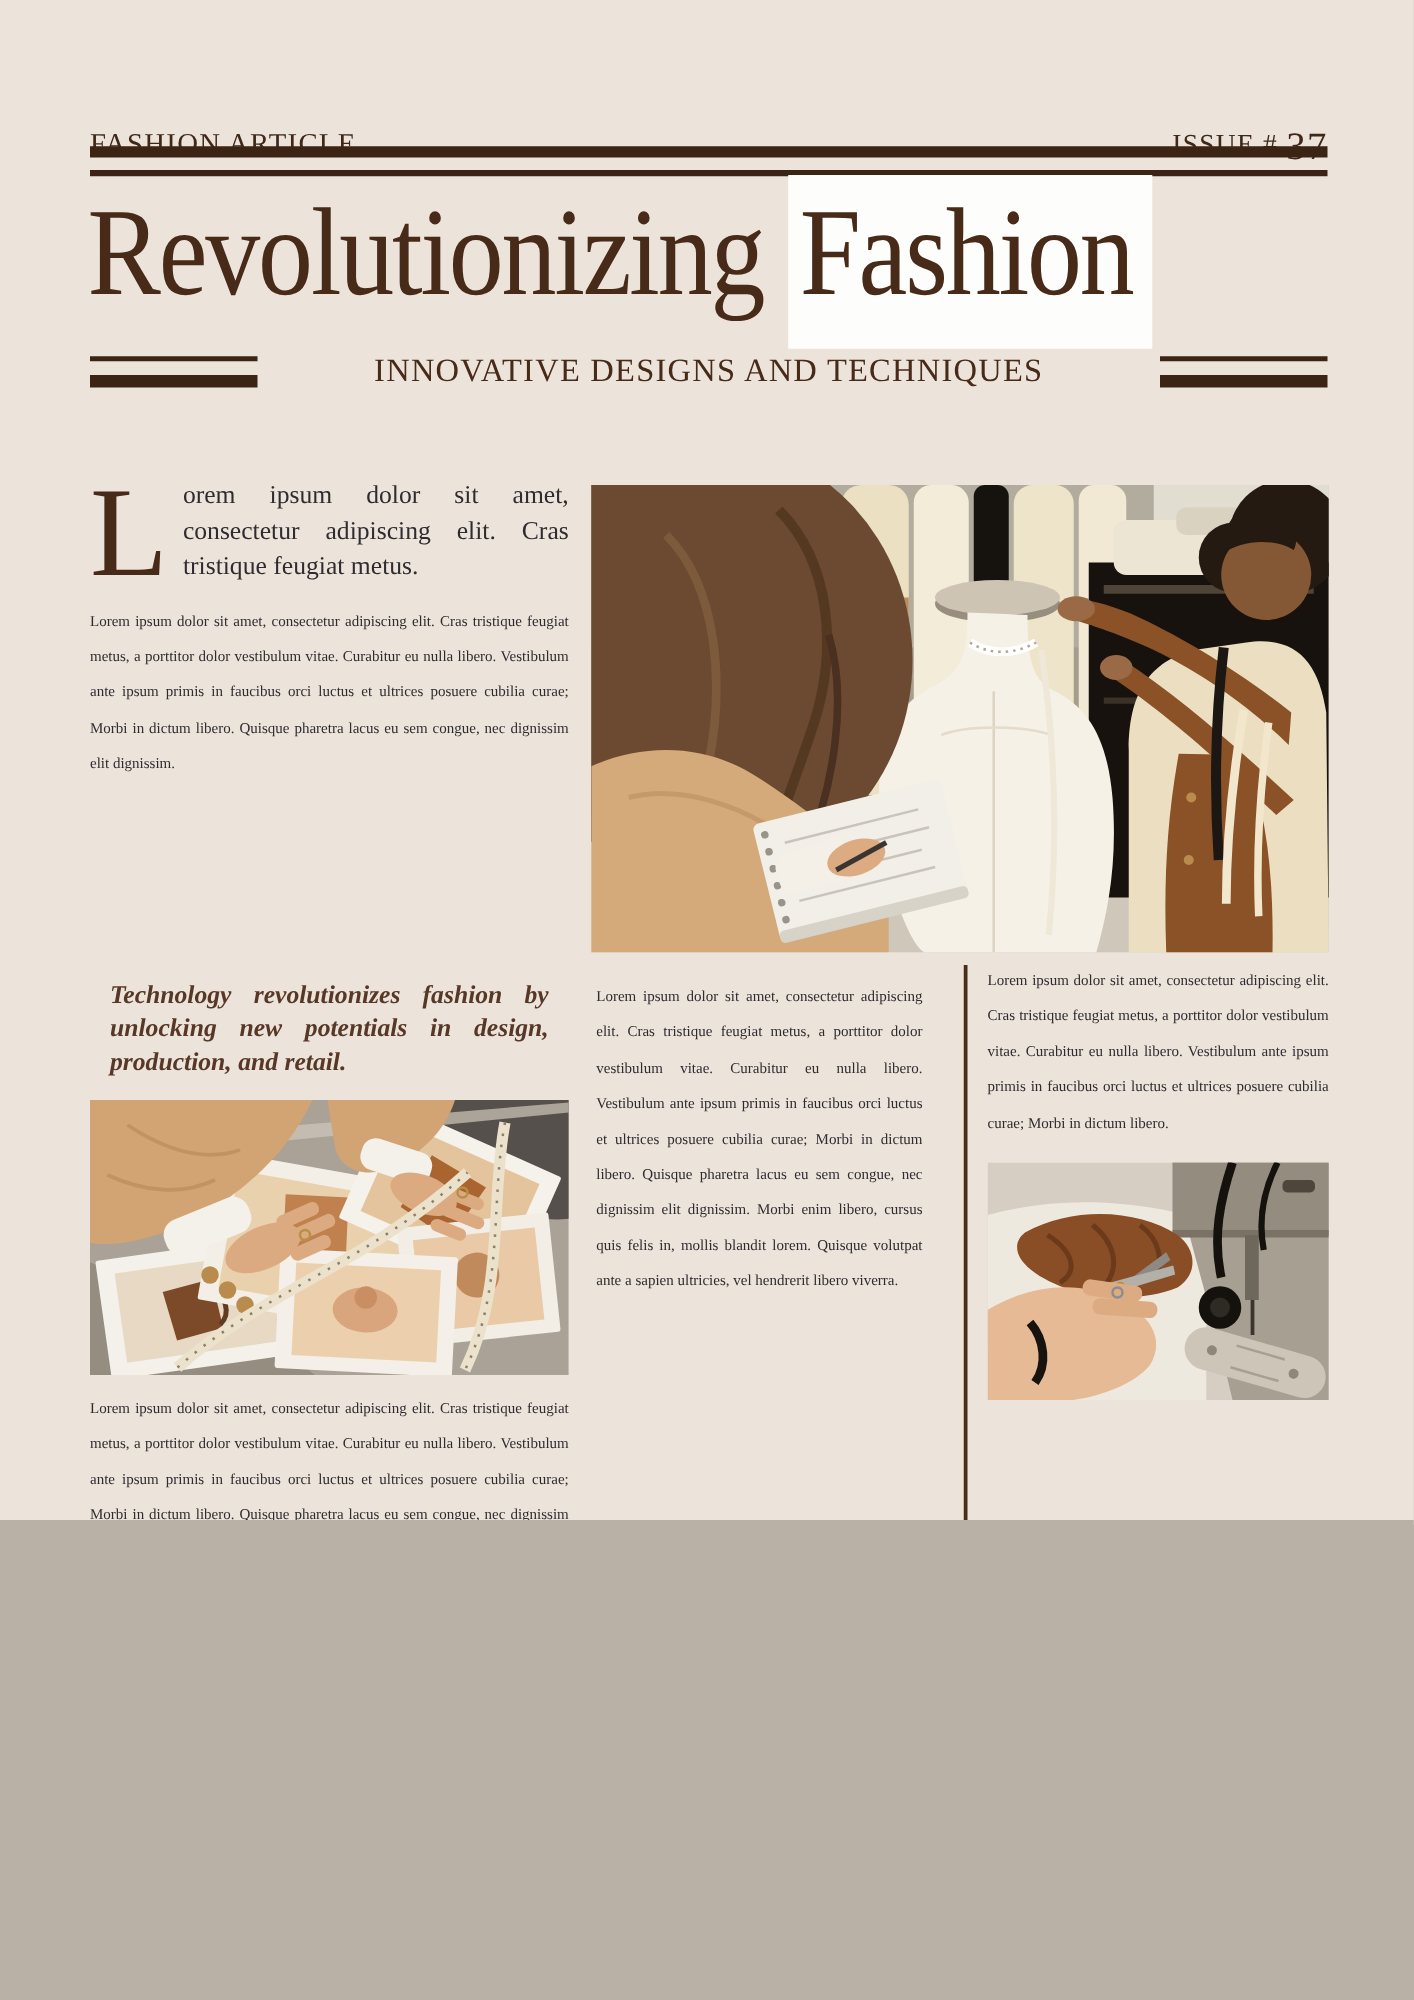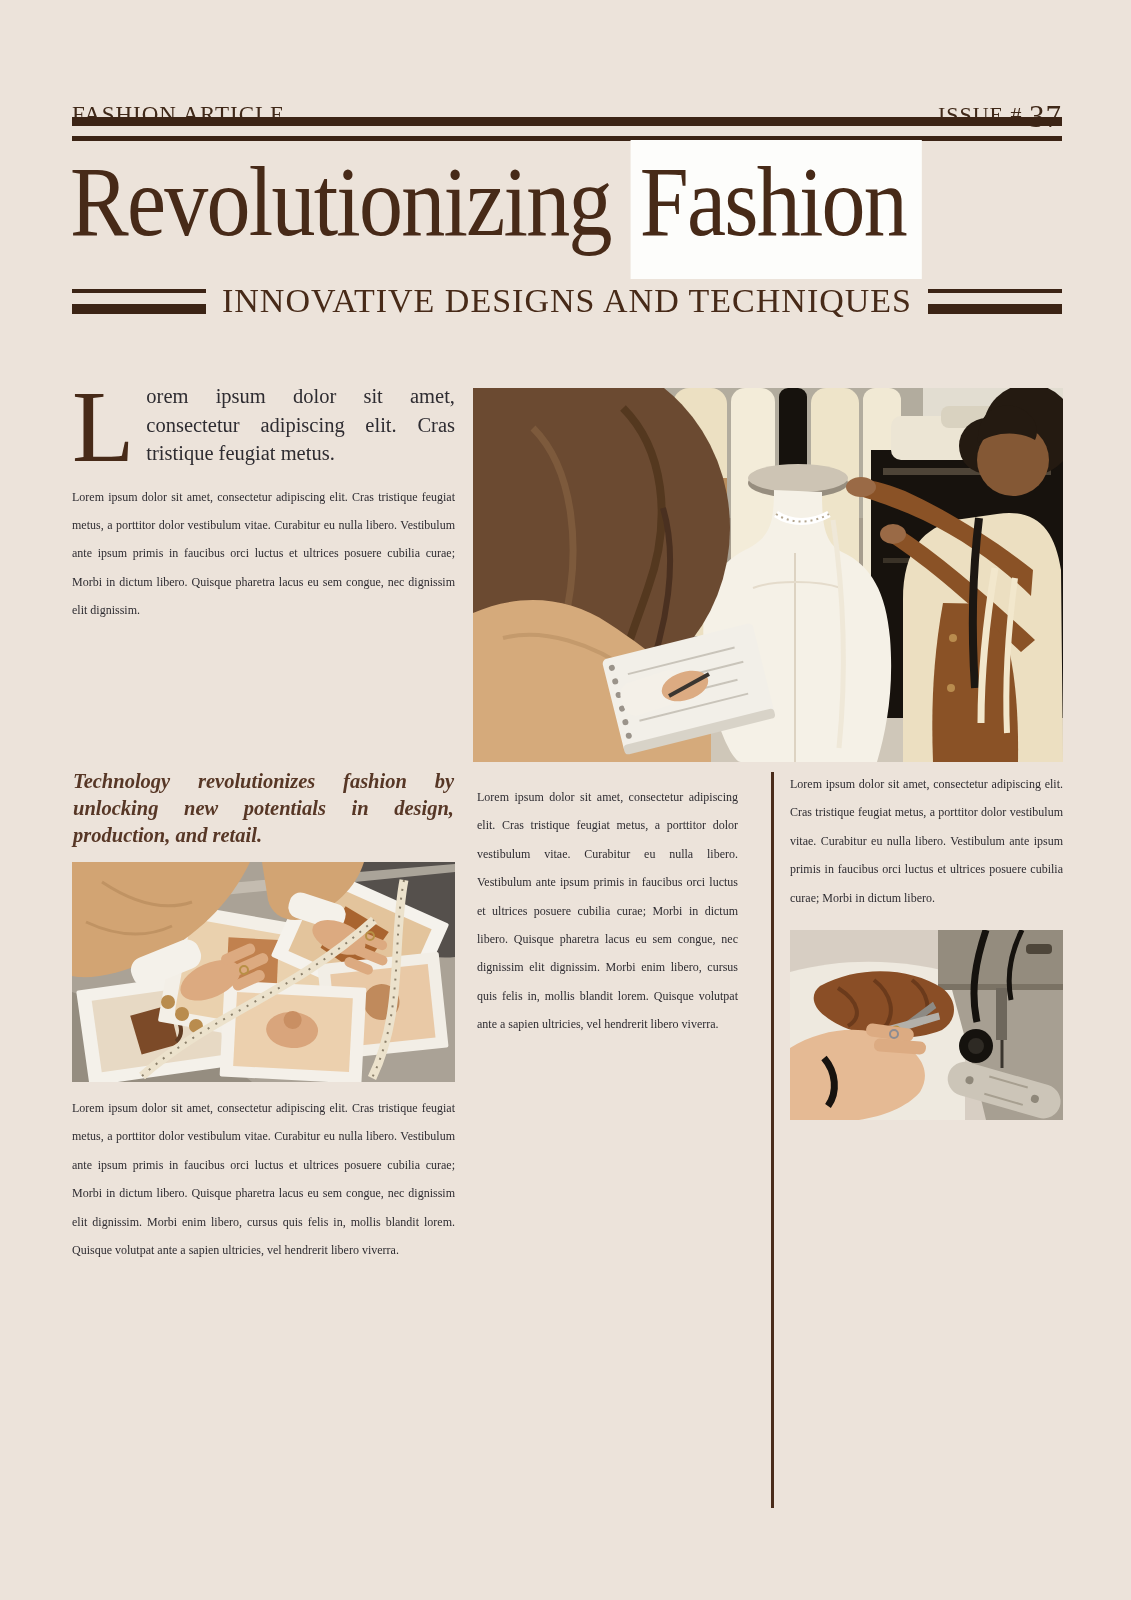--- a/index.html
+++ b/index.html
@@ -1,19 +1,19 @@
 <!DOCTYPE html>
 <html><head>
 <meta charset="utf-8">
 <style>
   html,body{margin:0;padding:0;}
   body{background:#b9b1a6;}
   .page{
     position:relative;
-    width:1131px;height:1600px;
+    width:1131px;height:1216px;
     margin:0 auto;
     background:#ece3da;
     overflow:hidden;
     font-family:"Liberation Serif","DejaVu Serif",serif;
     color:#2e2c31;
   }
   
   .masthead{
     position:absolute;left:72px;top:82px;width:990px;
     display:flex;justify-content:space-between;align-items:baseline;
@@ -35,21 +35,21 @@
   .title-hl{background:#fdfdfb;padding:6px 18px 22px 10px;}
   .subtitle-row{
     position:absolute;left:72px;top:282px;width:990px;
     display:flex;align-items:center;justify-content:space-between;
   }
   .rline{width:134px;flex:0 0 134px;}
   .rline .l1{height:4px;background:#3c2415;margin-bottom:11px;}
   .rline .l2{height:10px;background:#3c2415;}
   .subtitle{
     flex:1;text-align:center;
-    font-size:34px;letter-spacing:1px;color:#472a18;
+    font-size:26px;letter-spacing:1px;color:#472a18;
     white-space:nowrap;
   }
   
   .bodytext{font-size:12px;line-height:28.4px;text-align:justify;}
   .lead{
     font-size:20.5px;line-height:27px;text-align:justify;
     font-weight:bold;font-style:italic;color:#573726;
   }
   .colA{position:absolute;left:72px;top:382px;width:383px;}
   .intro{font-size:20.5px;line-height:28.5px;text-align:justify;}
@@ -188,21 +188,21 @@
         <path d="M506,130 C500,180 498,240 502,300" stroke="#1c1712" stroke-width="8" fill="none"></path>
         <path d="M522,180 C512,240 508,290 508,335" stroke="#f2e7cc" stroke-width="7" fill="none"></path>
         <path d="M542,190 C534,250 532,300 534,345" stroke="#f2e7cc" stroke-width="6" fill="none"></path>
         <circle cx="480" cy="250" r="4" fill="#b98c4e"></circle>
           <circle cx="478" cy="300" r="4" fill="#b98c4e"></circle>
       </g>
     </svg>
   </div>
 
   <div class="col1b">
-    <p class="lead" style="margin:1px">Technology revolutionizes fashion by unlocking new potentials in design, production, and retail.</p>
+    <p class="lead" style="margin:16px">Technology revolutionizes fashion by unlocking new potentials in design, production, and retail.</p>
     <div class="fig">
       <svg width="383" height="220" viewBox="0 0 383 220" style="margin-top:13px">
         <rect width="383" height="220" fill="#aaa296"></rect>
         <path d="M250,0 L383,0 L383,95 C335,100 295,68 250,0 Z" fill="#55504c"></path>
         <path d="M0,130 C60,150 120,170 180,220 L0,220 Z" fill="#958d80"></path>
         <polygon points="0,34 383,2 383,10 0,48" fill="#cfc8bb" opacity=".7"></polygon>
 
         <g>
           <g transform="rotate(-8 85 165)">
             <rect x="10" y="118" width="152" height="96" rx="2" fill="#f4f1ea"></rect>

